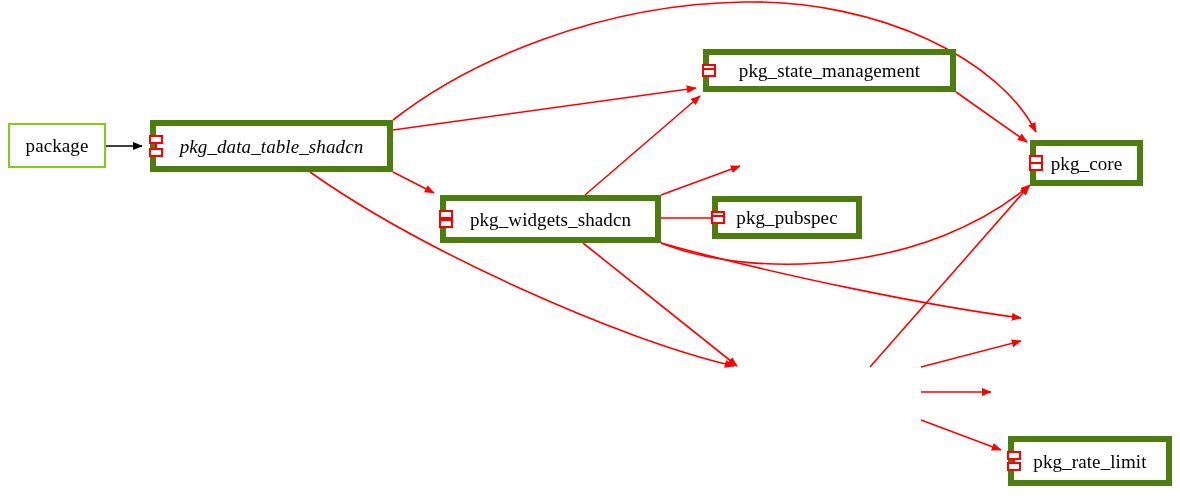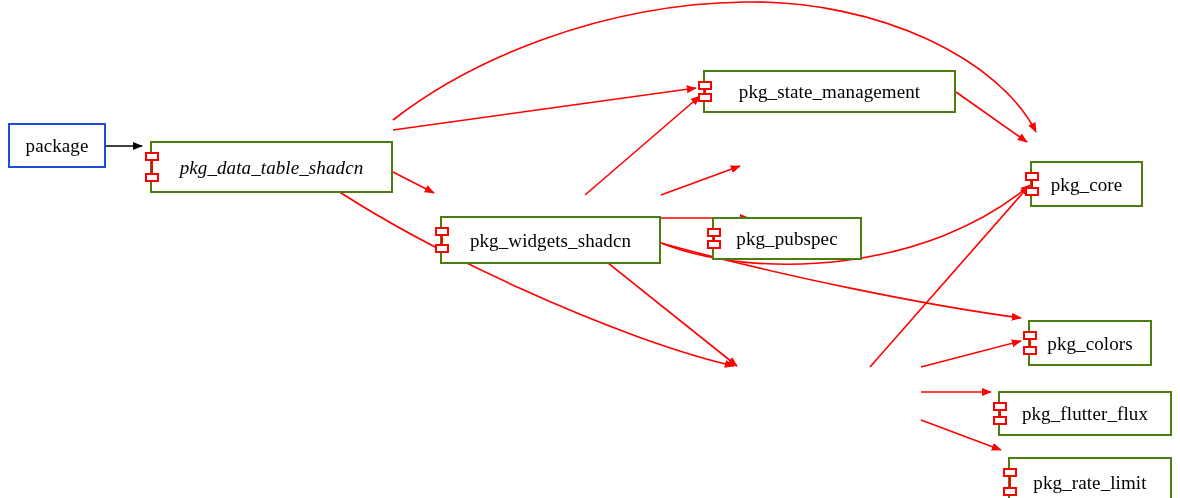--- a/index.html
+++ b/index.html
@@ -39,25 +39,24 @@
     justify-content: center;
     white-space: nowrap;
   }
   .node-label {
     font-size: 19px;
     color: #000000;
     line-height: 1;
     letter-spacing: 0.1px;
   }
   .node.root-node {
-    border: 2px solid #1d4ed8;
+    border: 2px solid #84cc16;
   }
   .node.pkg-node {
-    border: 2px solid #4d7c0f;
-    margin-top: 21px;
+    border: 6px solid #4d7c0f;
   }
   
   .port {
     position: absolute;
     left: -7px;
     width: 14px;
     height: 9px;
     box-sizing: border-box;
     border: 2px solid #ff0000;
     background: #ffffff;
@@ -134,32 +133,20 @@
         <span class="port port-top"></span>
         <span class="port port-bottom"></span>
         <span class="node-label">pkg_core</span>
       </div>
       <div class="node pkg-node" style="left: 440px; top: 195px; width: 221px; height: 48px;">
         <span class="port-spine"></span>
         <span class="port port-top"></span>
         <span class="port port-bottom"></span>
         <span class="node-label">pkg_widgets_shadcn</span>
       </div>
-      <div class="node pkg-node" style="left: 1028px; top: 299px; width: 124px; height: 46px;">
-        <span class="port-spine"></span>
-        <span class="port port-top"></span>
-        <span class="port port-bottom"></span>
-        <span class="node-label">pkg_colors</span>
-      </div>
-      <div class="node pkg-node" style="left: 998px; top: 370px; width: 174px; height: 45px;">
-        <span class="port-spine"></span>
-        <span class="port port-top"></span>
-        <span class="port port-bottom"></span>
-        <span class="node-label">pkg_flutter_flux</span>
-      </div>
       <div class="node pkg-node" style="left: 1008px; top: 436px; width: 164px; height: 50px;">
         <span class="port-spine"></span>
         <span class="port port-top"></span>
         <span class="port port-bottom"></span>
         <span class="node-label">pkg_rate_limit</span>
       </div>
     </div>
 
 </div>
 

